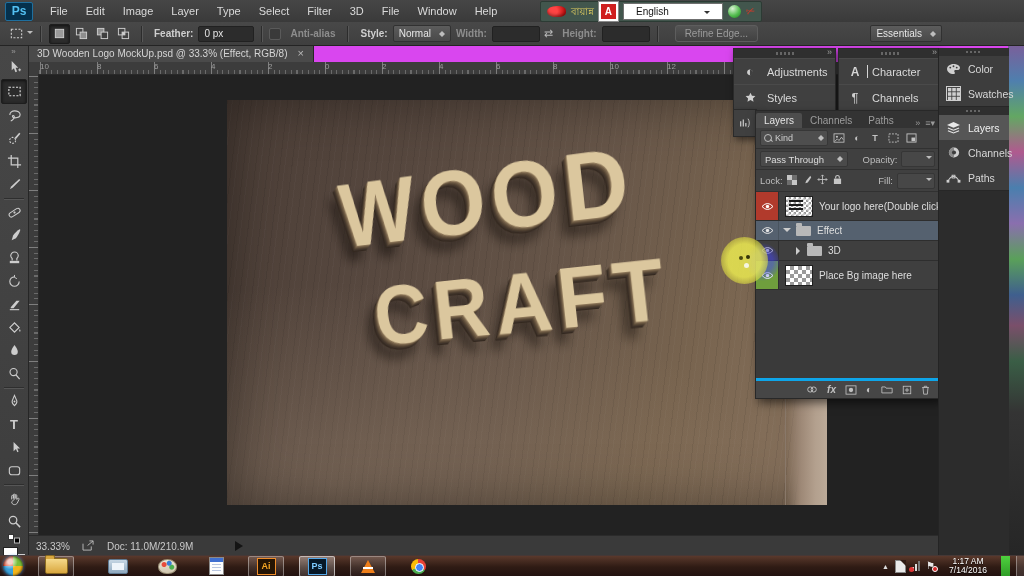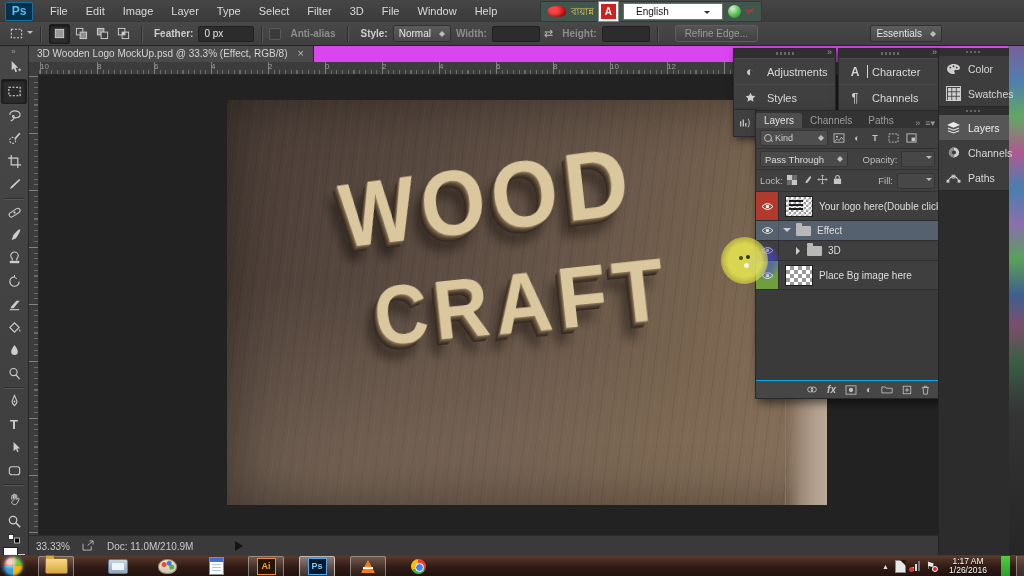--- a/index.html
+++ b/index.html
@@ -189,21 +189,21 @@
   .lname{font-size:10px;color:#dedede;white-space:nowrap;overflow:hidden}
   .tri-d{width:0;height:0;border:4px solid transparent;border-top-color:#cdcdcd;
     margin:3px 2px 0 4px;flex:0 0 auto}
   .tri-r{width:0;height:0;border:4px solid transparent;border-left-color:#cdcdcd;
     margin:0 0 0 4px;flex:0 0 auto}
   .foldr{width:15px;height:10px;background:#b8b8b8;border-radius:1px;position:relative;
     margin:0 6px 0 3px;flex:0 0 auto}
   .foldr::before{content:"";position:absolute;top:-3px;left:0;width:6px;height:3px;
     background:#b8b8b8;border-radius:1px 1px 0 0}
   .indent{width:13px;flex:0 0 auto}
-  .pbottom{height:17px;background:#464646;border-top:1px solid #0ea5e9;display:flex;
+  .pbottom{height:17px;background:#464646;border-top:3px solid #0ea5e9;display:flex;
     align-items:center;justify-content:flex-end;gap:9px;padding:0 9px;color:#c0c0c0}
   .pbottom .bi{display:flex;align-items:center;justify-content:center;font-size:10px}
 
   
   .dock{position:absolute;left:938px;top:48px;width:70px;height:507px;background:#2c2c2c;
     border-left:1px solid #242424;z-index:5}
   .dgroup{background:#3d3d3d;border-bottom:1px solid #272727}
   .dhead{height:8px;background:#2f2f2f;position:relative}
   .dhead::before{content:"";position:absolute;left:38%;top:3px;width:16px;height:2px;
     background:repeating-linear-gradient(to right,#666 0 2px,transparent 2px 4px)}
@@ -865,20 +865,20 @@
       <span class="tray-arrow">▲</span>
       <span class="ic-page"></span>
       <span class="ic-net">
           <i class="b1"></i>
           <i class="b2"></i>
           <i class="b3"></i>
         </span>
       <span class="ic-flag">⚑</span>
       <span class="clock">
         <span>1:17 AM</span>
-        <span>1/26/2016</span>
+        <span>7/14/2016</span>
       </span>
       <span class="green-strip"></span>
       <span class="show-desktop"></span>
     </span>
   </div>
 
 </div>
 
 </body></html>

